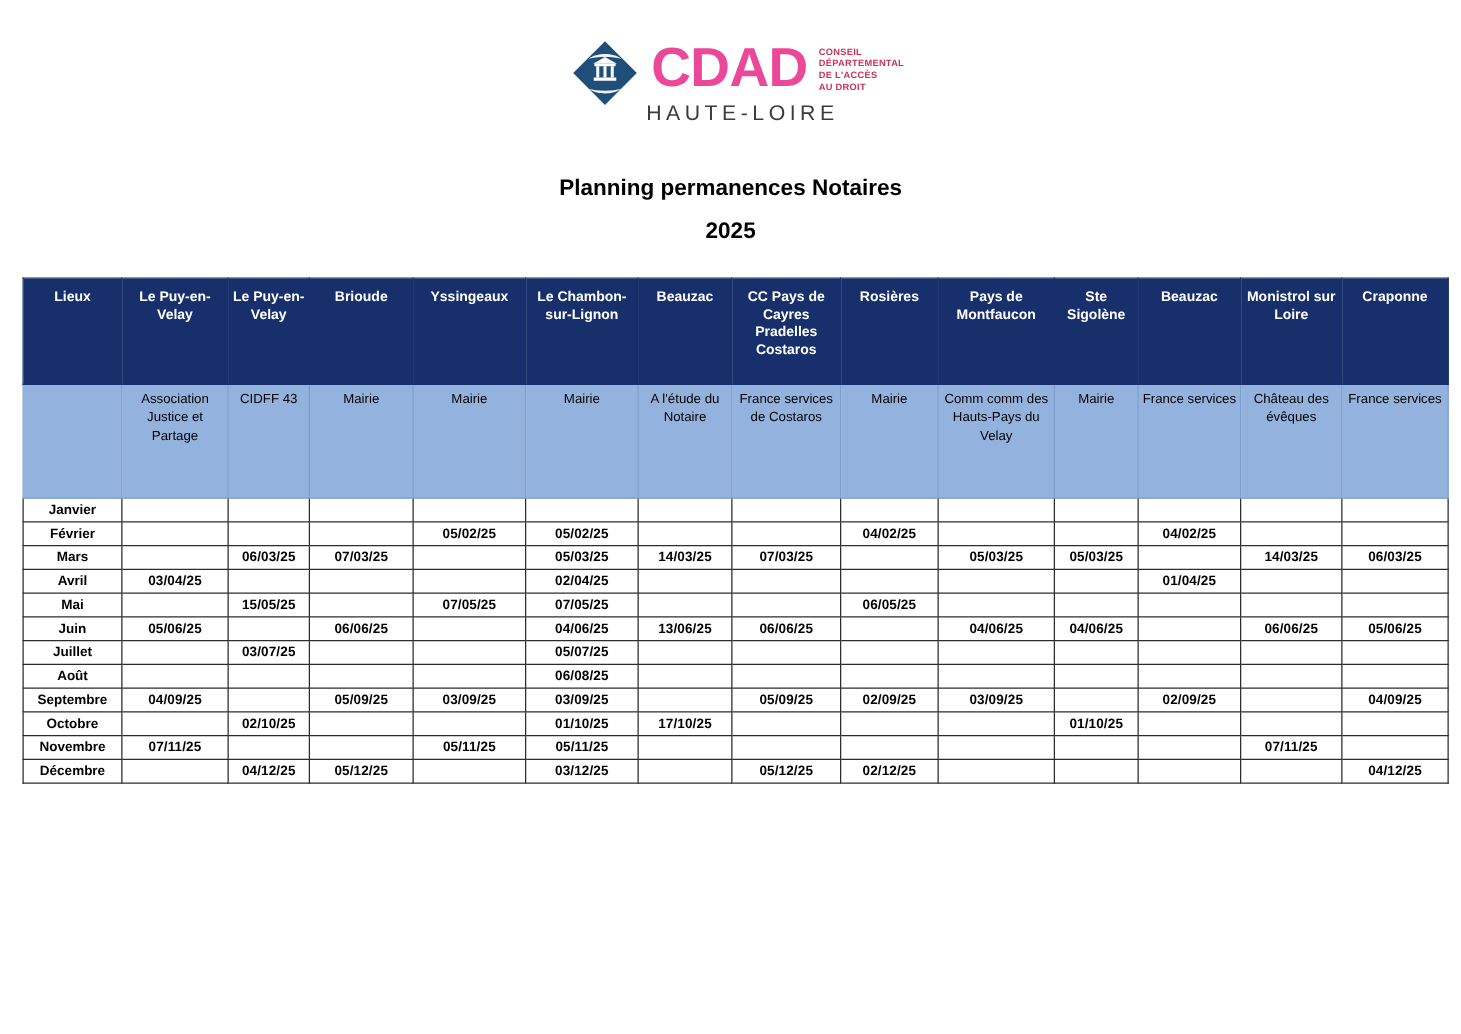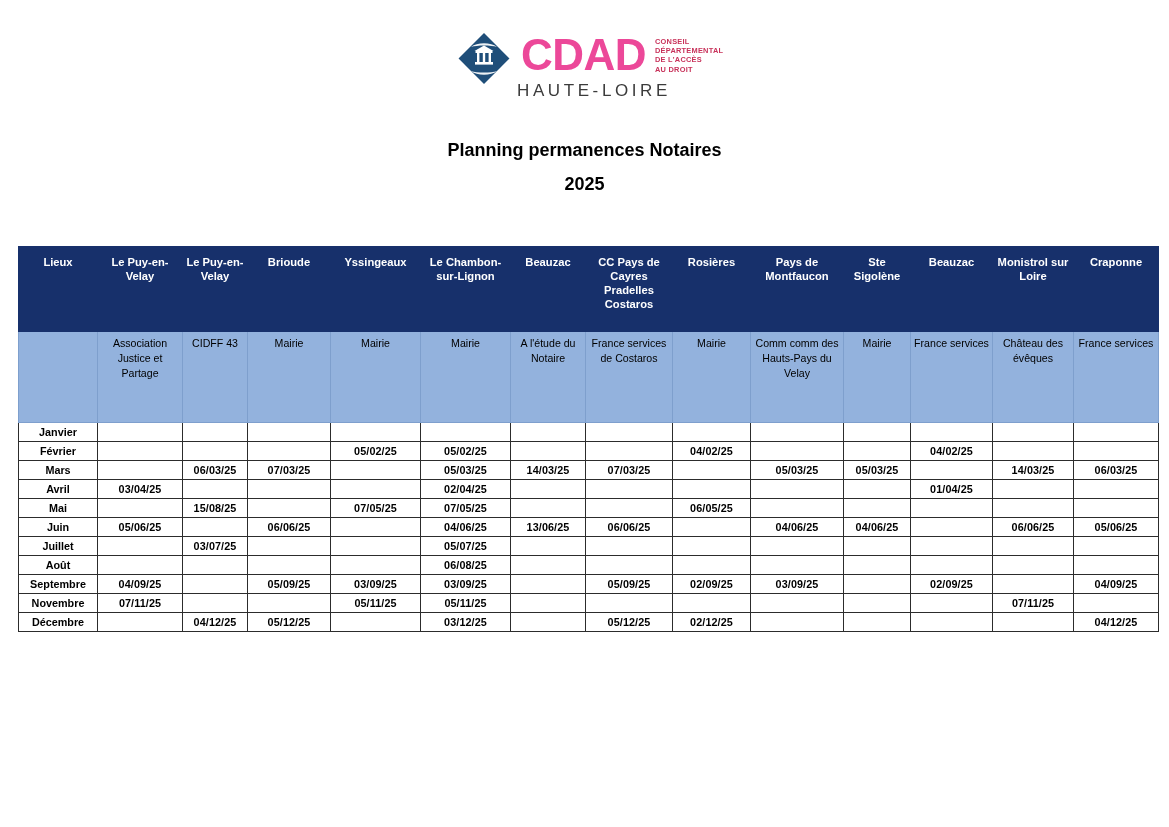--- a/index.html
+++ b/index.html
@@ -92,21 +92,20 @@
   .planning-wrap {
     position: absolute;
     left: 18px;
     top: 222px;
     width: 1140px;
   }
   table.planning {
     border-collapse: collapse;
     table-layout: fixed;
     width: 1140px;
-    margin-top: 24px;
   }
   table.planning th,
   table.planning td {
     border: 1px solid #2c2c2c;
     padding: 0;
     vertical-align: middle;
     text-align: center;
   }
   
   tr.hdr-town th {
@@ -357,21 +356,21 @@
             <td class="date-cell"></td>
             <td class="date-cell"></td>
             <td class="date-cell"></td>
             <td class="date-cell">01/04/25</td>
             <td class="date-cell"></td>
             <td class="date-cell"></td>
           </tr>
           <tr class="month-row">
             <td class="month-name">Mai</td>
             <td class="date-cell"></td>
-            <td class="date-cell">15/08/25</td>
+            <td class="date-cell">15/05/25</td>
             <td class="date-cell"></td>
             <td class="date-cell">07/05/25</td>
             <td class="date-cell">07/05/25</td>
             <td class="date-cell"></td>
             <td class="date-cell"></td>
             <td class="date-cell">06/05/25</td>
             <td class="date-cell"></td>
             <td class="date-cell"></td>
             <td class="date-cell"></td>
             <td class="date-cell"></td>
@@ -435,20 +434,36 @@
             <td class="date-cell"></td>
             <td class="date-cell">05/09/25</td>
             <td class="date-cell">02/09/25</td>
             <td class="date-cell">03/09/25</td>
             <td class="date-cell"></td>
             <td class="date-cell">02/09/25</td>
             <td class="date-cell"></td>
             <td class="date-cell">04/09/25</td>
           </tr>
           <tr class="month-row">
+            <td class="month-name">Octobre</td>
+            <td class="date-cell"></td>
+            <td class="date-cell">02/10/25</td>
+            <td class="date-cell"></td>
+            <td class="date-cell"></td>
+            <td class="date-cell">01/10/25</td>
+            <td class="date-cell">17/10/25</td>
+            <td class="date-cell"></td>
+            <td class="date-cell"></td>
+            <td class="date-cell"></td>
+            <td class="date-cell">01/10/25</td>
+            <td class="date-cell"></td>
+            <td class="date-cell"></td>
+            <td class="date-cell"></td>
+          </tr>
+          <tr class="month-row">
             <td class="month-name">Novembre</td>
             <td class="date-cell">07/11/25</td>
             <td class="date-cell"></td>
             <td class="date-cell"></td>
             <td class="date-cell">05/11/25</td>
             <td class="date-cell">05/11/25</td>
             <td class="date-cell"></td>
             <td class="date-cell"></td>
             <td class="date-cell"></td>
             <td class="date-cell"></td>

